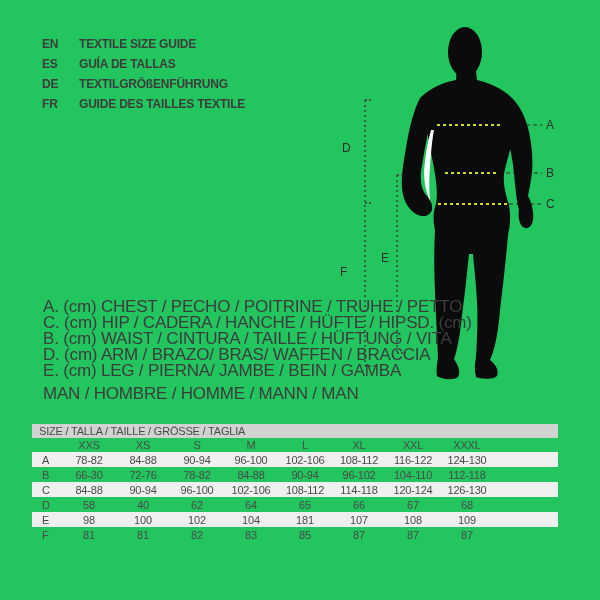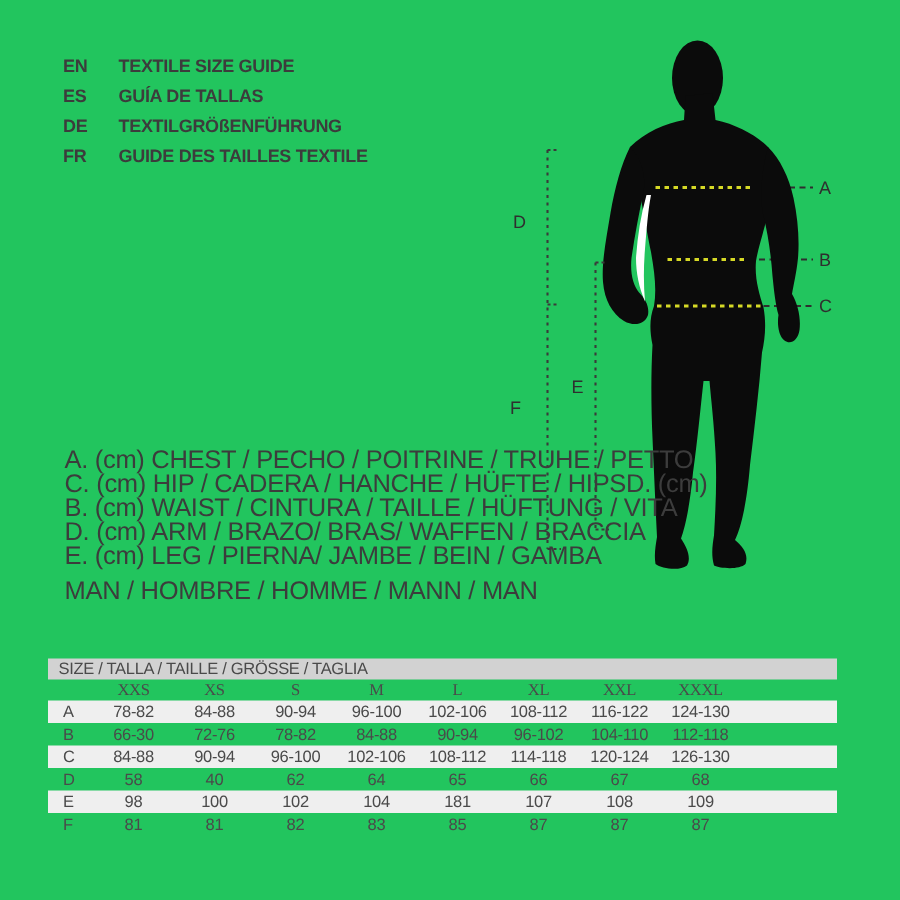--- a/index.html
+++ b/index.html
@@ -9,23 +9,23 @@
   }
   
   .lang-list{position:absolute;left:42px;top:34px;}
   .lang-row{display:flex;font-size:12px;font-weight:bold;line-height:20px;letter-spacing:-0.2px;color:#3c3c3c;}
   .lang-code{width:37px;flex:0 0 37px;}
   
   .legend{position:absolute;left:43px;top:299px;font-size:17px;line-height:16px;letter-spacing:-0.2px;color:#3c3c3c;}
   .legend-gender{margin-top:7px;}
   
   .size-table{position:absolute;left:32px;top:424px;width:526px;font-size:11px;letter-spacing:-0.2px;color:#4a4a4a;}
-  .table-title{height:14px;line-height:14px;background:#d2d2d2;padding-left:7px;margin-top:15px;}
+  .table-title{height:14px;line-height:14px;background:#d2d2d2;padding-left:7px;}
   .trow{display:grid;grid-template-columns:30px repeat(8,54px) 1fr;height:15px;align-items:center;}
-  .trow.thead{height:14px;font-family:Liberation Serif, serif;}
+  .trow.thead{height:14px;}
   .trow.striped{background:#efefef;}
   .cell{text-align:center;}
   .cell.rlabel{text-align:left;padding-left:10px;}
   
   .figure-wrap{position:absolute;left:330px;top:18px;width:262px;height:392px;}
   .figure-wrap svg{display:block;}
   svg text{font-family:"Liberation Sans", sans-serif;font-size:12px;fill:#2f2f2f;}
 </style>
 </head>
 <body>

